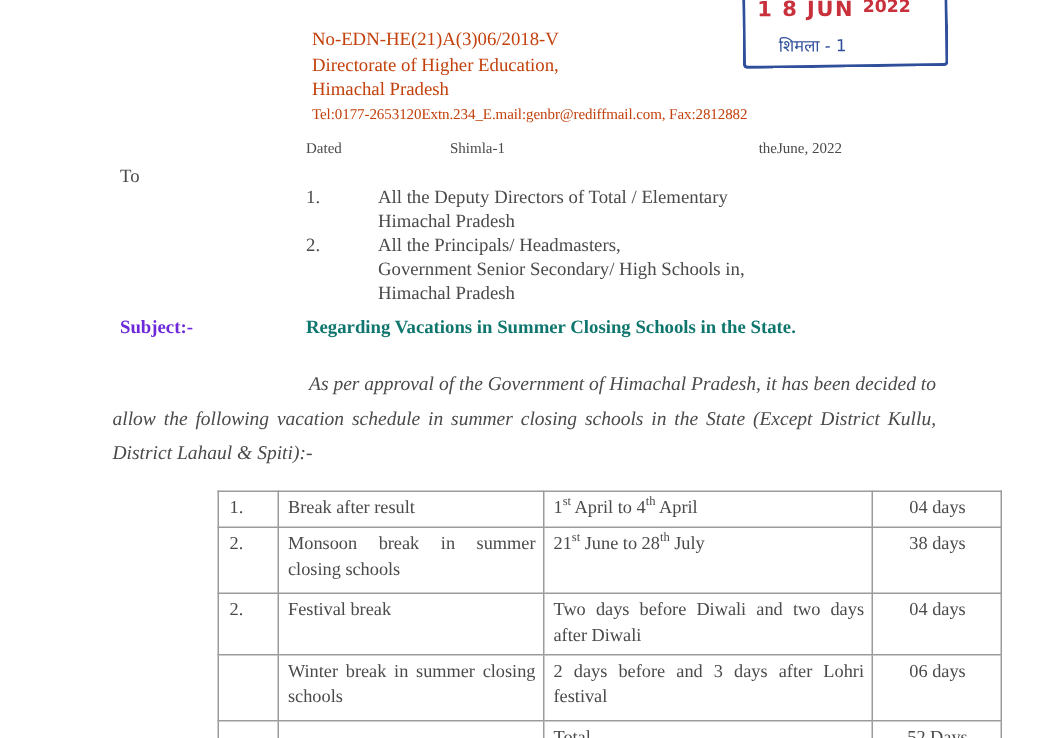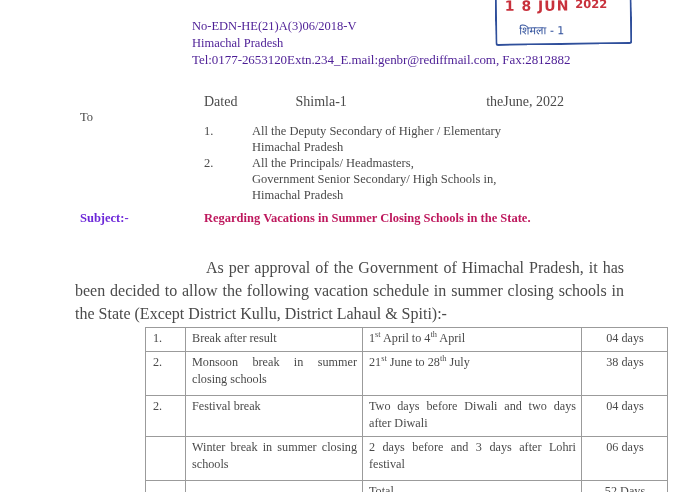--- a/index.html
+++ b/index.html
@@ -19,29 +19,29 @@
 
   .page {
     position: absolute;
     inset: 0;
     background: #ffffff;
   }
 
   
   .letterhead {
     position: absolute;
-    left: 192px;
+    left: 208px;
     top: 18px;
     font-size: 12.5px;
     line-height: 16.5px;
-    color: #4c1d95;
+    color: #c2410c;
   }
   .letterhead .line { white-space: nowrap; }
   .letterhead .contact {
-    font-size: 13px;
+    font-size: 10px;
     letter-spacing: -0.05px;
     margin-top: 1px;
   }
 
   
   .stamp {
     position: absolute;
     left: 495px;
     top: -8px;
     width: 137px;
@@ -79,21 +79,21 @@
     white-space: nowrap;
     transform: rotate(0.5deg);
   }
 
   
   .dated-row {
     position: absolute;
     left: 204px;
     top: 94px;
     width: 360px;
-    font-size: 14px;
+    font-size: 10px;
     display: flex;
   }
   .dated-row .c-dated  { width: 96px; }
   .dated-row .c-place  { width: 120px; }
   .dated-row .c-the    { width: 98px; text-align: right; }
   .dated-row .c-month  { white-space: nowrap; }
 
   
   .to-label {
     position: absolute;
@@ -123,34 +123,35 @@
     font-size: 12.5px;
     font-weight: bold;
     color: #6d28d9;
   }
   .subject-text {
     position: absolute;
     left: 204px;
     top: 211px;
     font-size: 12.5px;
     font-weight: bold;
-    color: #be185d;
+    color: #0f766e;
     white-space: nowrap;
   }
 
   
   .body-para {
     position: absolute;
     left: 75px;
-    top: 256px;
+    top: 244px;
     width: 549px;
-    font-size: 16px;
+    font-size: 13px;
     line-height: 23px;
     text-align: justify;
     text-indent: 131px;
+    font-style: italic;
   }
 
   
   .vac-table {
     position: absolute;
     left: 145px;
     top: 327px;
     width: 475px;
     border-collapse: collapse;
     font-size: 12.2px;
@@ -171,20 +172,21 @@
   .vac-table .tall-desc { height: 38px; }
   sup { font-size: 8.4px; vertical-align: super; line-height: 0; }
 </style>
 </head>
 <body>
 
 <div class="page">
 
   <div class="letterhead">
     <div class="line">No-EDN-HE(21)A(3)06/2018-V</div>
+    <div class="line">Directorate of Higher Education,</div>
     <div class="line">Himachal Pradesh</div>
     <div class="line contact">Tel:0177-2653120Extn.234_E.mail:genbr@rediffmail.com, Fax:2812882</div>
   </div>
 
   <div class="stamp">
     <div class="stamp-date"><span>1 8</span>&nbsp;<span>JUN</span>&nbsp;<span class="yr">2022</span></div>
     <div class="stamp-place">शिमला - 1</div>
   </div>
 
   <div class="dated-row">
@@ -193,21 +195,21 @@
     <span class="c-the">the</span>
     <span class="c-month">June, 2022</span>
   </div>
 
   <div class="to-label">To</div>
 
   <div class="addressees">
       <div class="addr-item">
         <div class="addr-num">1.</div>
         <div class="addr-body">
-          <div>All the Deputy Secondary of Higher / Elementary</div>
+          <div>All the Deputy Directors of Total / Elementary</div>
           <div>Himachal Pradesh</div>
         </div>
       </div>
       <div class="addr-item">
         <div class="addr-num">2.</div>
         <div class="addr-body">
           <div>All the Principals/ Headmasters,</div>
           <div>Government Senior Secondary/ High Schools in,</div>
           <div>Himachal Pradesh</div>
         </div>

